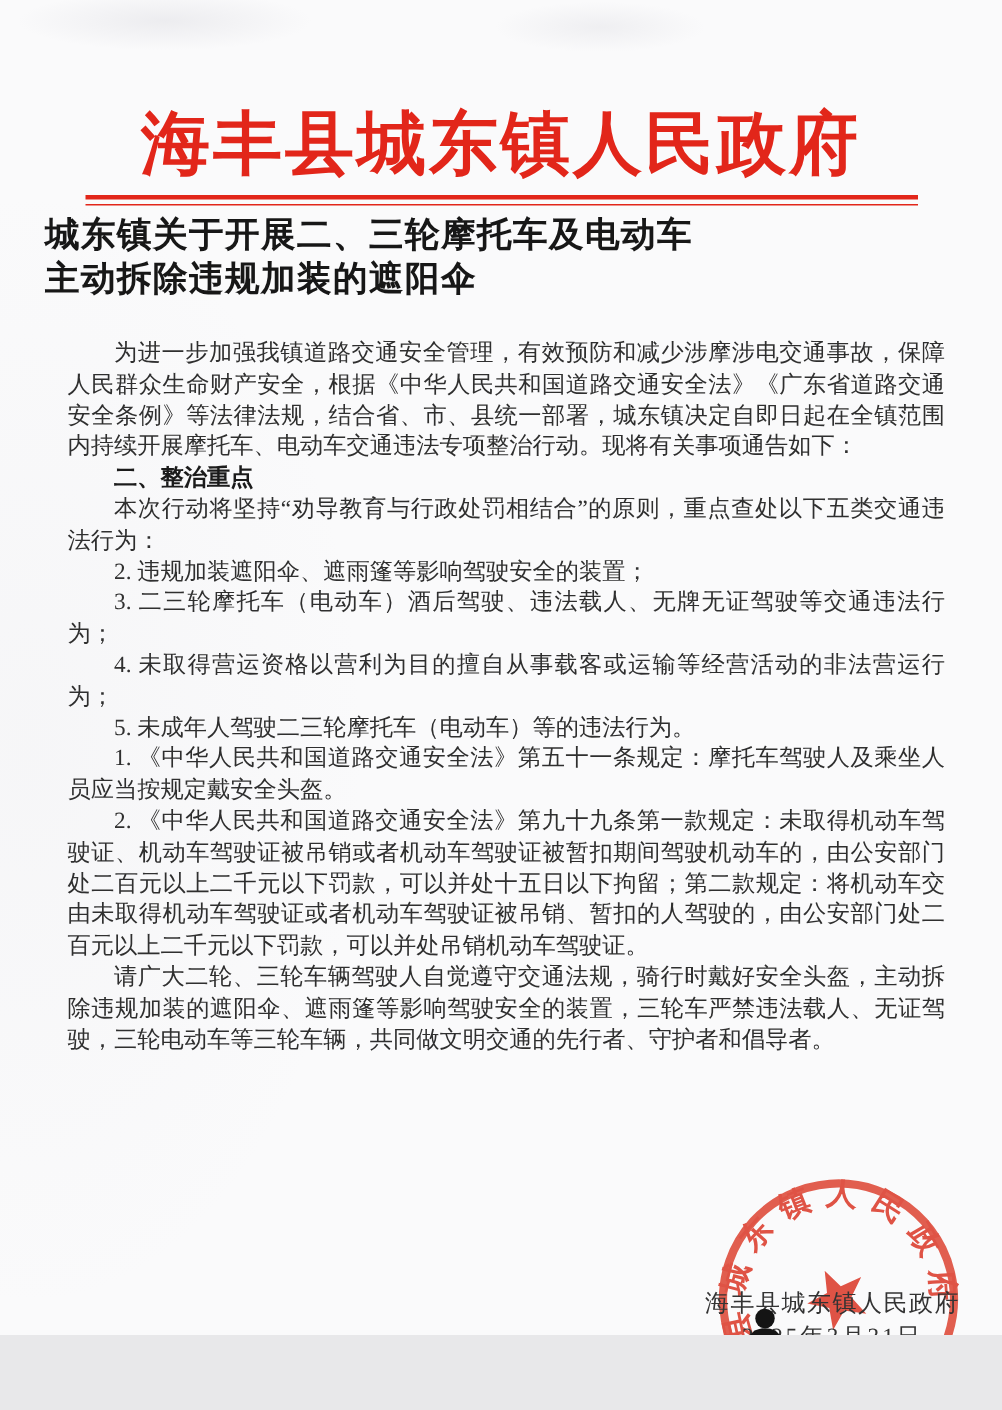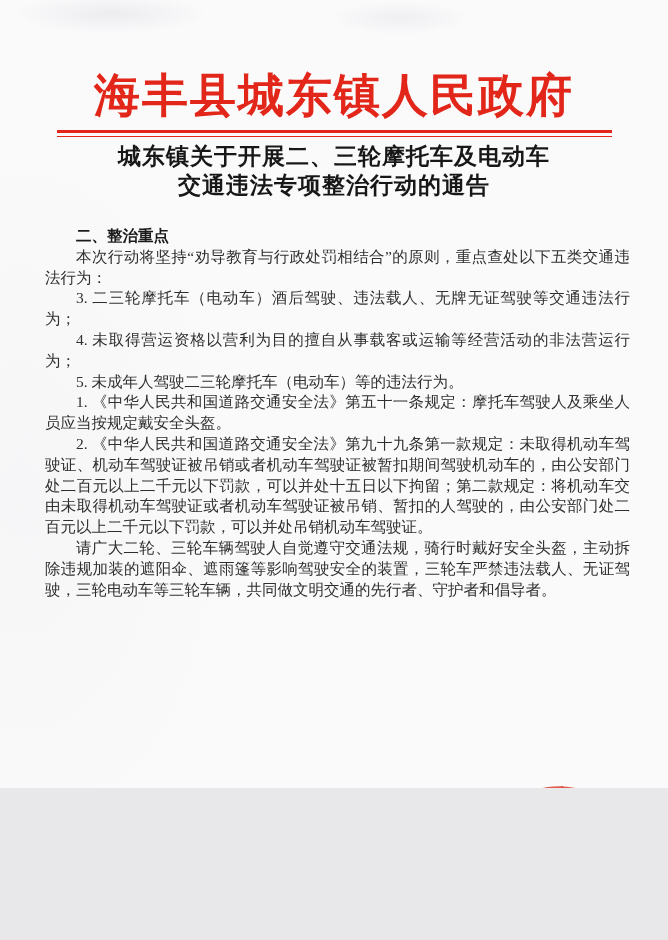--- a/index.html
+++ b/index.html
@@ -1,34 +1,34 @@
 <!DOCTYPE html>
 <html><head>
 <meta charset="utf-8">
 <style>
   html,body{margin:0;padding:0;background:#e8e8ea;}
   .page{
-    position:relative;width:668px;height:788px;margin:0 auto;overflow:hidden;
+    position:relative;width:668px;height:890px;margin:0 auto;overflow:hidden;
     background:#fafafb;
     background-image:
       radial-gradient(ellipse 140px 28px at 110px 14px, rgba(188,188,198,.22), transparent 70%),
       radial-gradient(ellipse 100px 24px at 400px 18px, rgba(188,188,198,.18), transparent 70%),
       radial-gradient(ellipse 300px 500px at 20px 500px, rgba(200,200,208,.08), transparent 75%);
     font-family:"Liberation Serif","DejaVu Serif",serif;
   }
   .agency{
     position:absolute;top:70px;left:0;right:0;text-align:center;
     font-size:46px;line-height:52px;font-weight:900;letter-spacing:2px;
     color:#e2261a;font-family:"Liberation Serif","DejaVu Serif",serif;
   }
   .rule{position:absolute;left:57px;right:56px;background:#e2261a;}
   .rule-thick{top:130px;height:3px;}
   .rule-thin{top:136px;height:1px;}
   .title{
-    position:absolute;top:142px;left:30px;right:30px;text-align:center;
+    position:absolute;top:142px;left:30px;right:30px;
     font-size:23px;line-height:29px;font-weight:700;letter-spacing:1px;color:#171717;
     font-family:"Liberation Sans","DejaVu Sans",sans-serif;
   }
   .body{
     position:absolute;top:226px;left:45px;width:585px;
     font-size:15.5px;line-height:20.8px;color:#2f2f2f;
   }
   .para{text-indent:2em;text-align:justify;}
   .para.heading{
     font-weight:700;color:#1b1b1b;
@@ -62,26 +62,28 @@
 
 <div class="page">
 
   <div class="agency">海丰县城东镇人民政府</div>
 
   <div class="rule rule-thick"></div>
   <div class="rule rule-thin"></div>
 
   <div class="title">
     <div>城东镇关于开展二、三轮摩托车及电动车</div>
-    <div>交通违法专项整治行动的通告</div>
+    <div>主动拆除违规加装的遮阳伞</div>
   </div>
 
   <div class="body" id="doc-body">
+      <div class="para">为进一步加强我镇道路交通安全管理，有效预防和减少涉摩涉电交通事故，保障人民群众生命财产安全，根据《中华人民共和国道路交通安全法》《广东省道路交通安全条例》等法律法规，结合省、市、县统一部署，城东镇决定自即日起在全镇范围内持续开展摩托车、电动车交通违法专项整治行动。现将有关事项通告如下：</div>
       <div class="para heading">二、整治重点</div>
       <div class="para">本次行动将坚持“劝导教育与行政处罚相结合”的原则，重点查处以下五类交通违法行为：</div>
+      <div class="para">2. 违规加装遮阳伞、遮雨篷等影响驾驶安全的装置；</div>
       <div class="para">3. 二三轮摩托车（电动车）酒后驾驶、违法载人、无牌无证驾驶等交通违法行为；</div>
       <div class="para">4. 未取得营运资格以营利为目的擅自从事载客或运输等经营活动的非法营运行为；</div>
       <div class="para">5. 未成年人驾驶二三轮摩托车（电动车）等的违法行为。</div>
       <div class="para">1. 《中华人民共和国道路交通安全法》第五十一条规定：摩托车驾驶人及乘坐人员应当按规定戴安全头盔。</div>
       <div class="para">2. 《中华人民共和国道路交通安全法》第九十九条第一款规定：未取得机动车驾驶证、机动车驾驶证被吊销或者机动车驾驶证被暂扣期间驾驶机动车的，由公安部门处二百元以上二千元以下罚款，可以并处十五日以下拘留；第二款规定：将机动车交由未取得机动车驾驶证或者机动车驾驶证被吊销、暂扣的人驾驶的，由公安部门处二百元以上二千元以下罚款，可以并处吊销机动车驾驶证。</div>
       <div class="para">请广大二轮、三轮车辆驾驶人自觉遵守交通法规，骑行时戴好安全头盔，主动拆除违规加装的遮阳伞、遮雨篷等影响驾驶安全的装置，三轮车严禁违法载人、无证驾驶，三轮电动车等三轮车辆，共同做文明交通的先行者、守护者和倡导者。</div>
     </div>
 
   <div class="seal">
     <svg viewBox="0 0 172 172" width="172" height="172">

